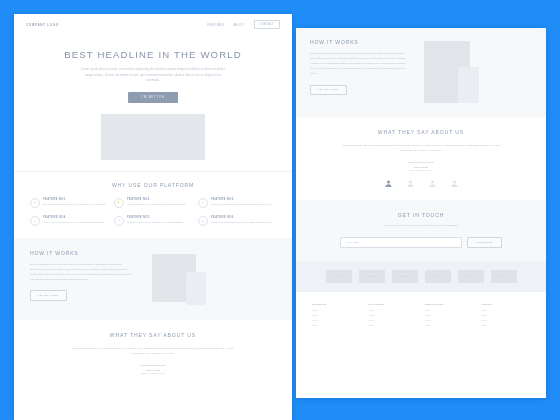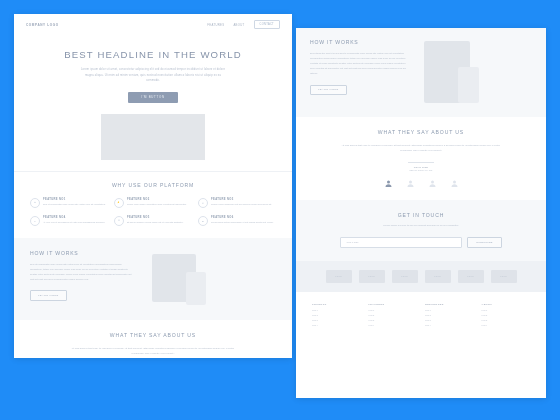--- a/index.html
+++ b/index.html
@@ -4,21 +4,21 @@
 <style>
   html,body{margin:0;padding:0;}
   body{
     width:560px;height:420px;overflow:hidden;
     font-family:"Liberation Sans",sans-serif;
     background:#1f8cf7;
     position:relative;
   }
   .panel{position:absolute;background:#ffffff;overflow:hidden;box-shadow:0 1px 6px rgba(0,0,0,.12);}
   
-  #left-panel{left:14px;top:14px;width:278px;height:344px;}
+  #left-panel{left:14px;top:14px;width:278px;height:406px;}
   .nav{height:21px;display:flex;align-items:center;padding:0 12px;box-sizing:border-box;}
   .logo{font-size:3.1px;letter-spacing:.6px;color:#9aa6b8;font-weight:700;}
   .nav-spacer{flex:1;}
   .nav-links{display:flex;align-items:center;gap:9px;}
   .nav-link{font-size:2.8px;color:#aab4c4;letter-spacing:.3px;}
   .nav-btn{font-size:2.6px;color:#9fb0c6;border:0.5px solid #cfd8e4;border-radius:1px;
            padding:1.6px 5px;letter-spacing:.3px;}
   .hero{padding:14px 0 0;text-align:center;}
   .hero h1{margin:0;font-size:9.6px;letter-spacing:1.15px;color:#8794aa;font-weight:400;}
   .hero p{margin:7px auto 0;width:150px;font-size:2.7px;line-height:2.1;color:#b3bccb;letter-spacing:.15px;}

